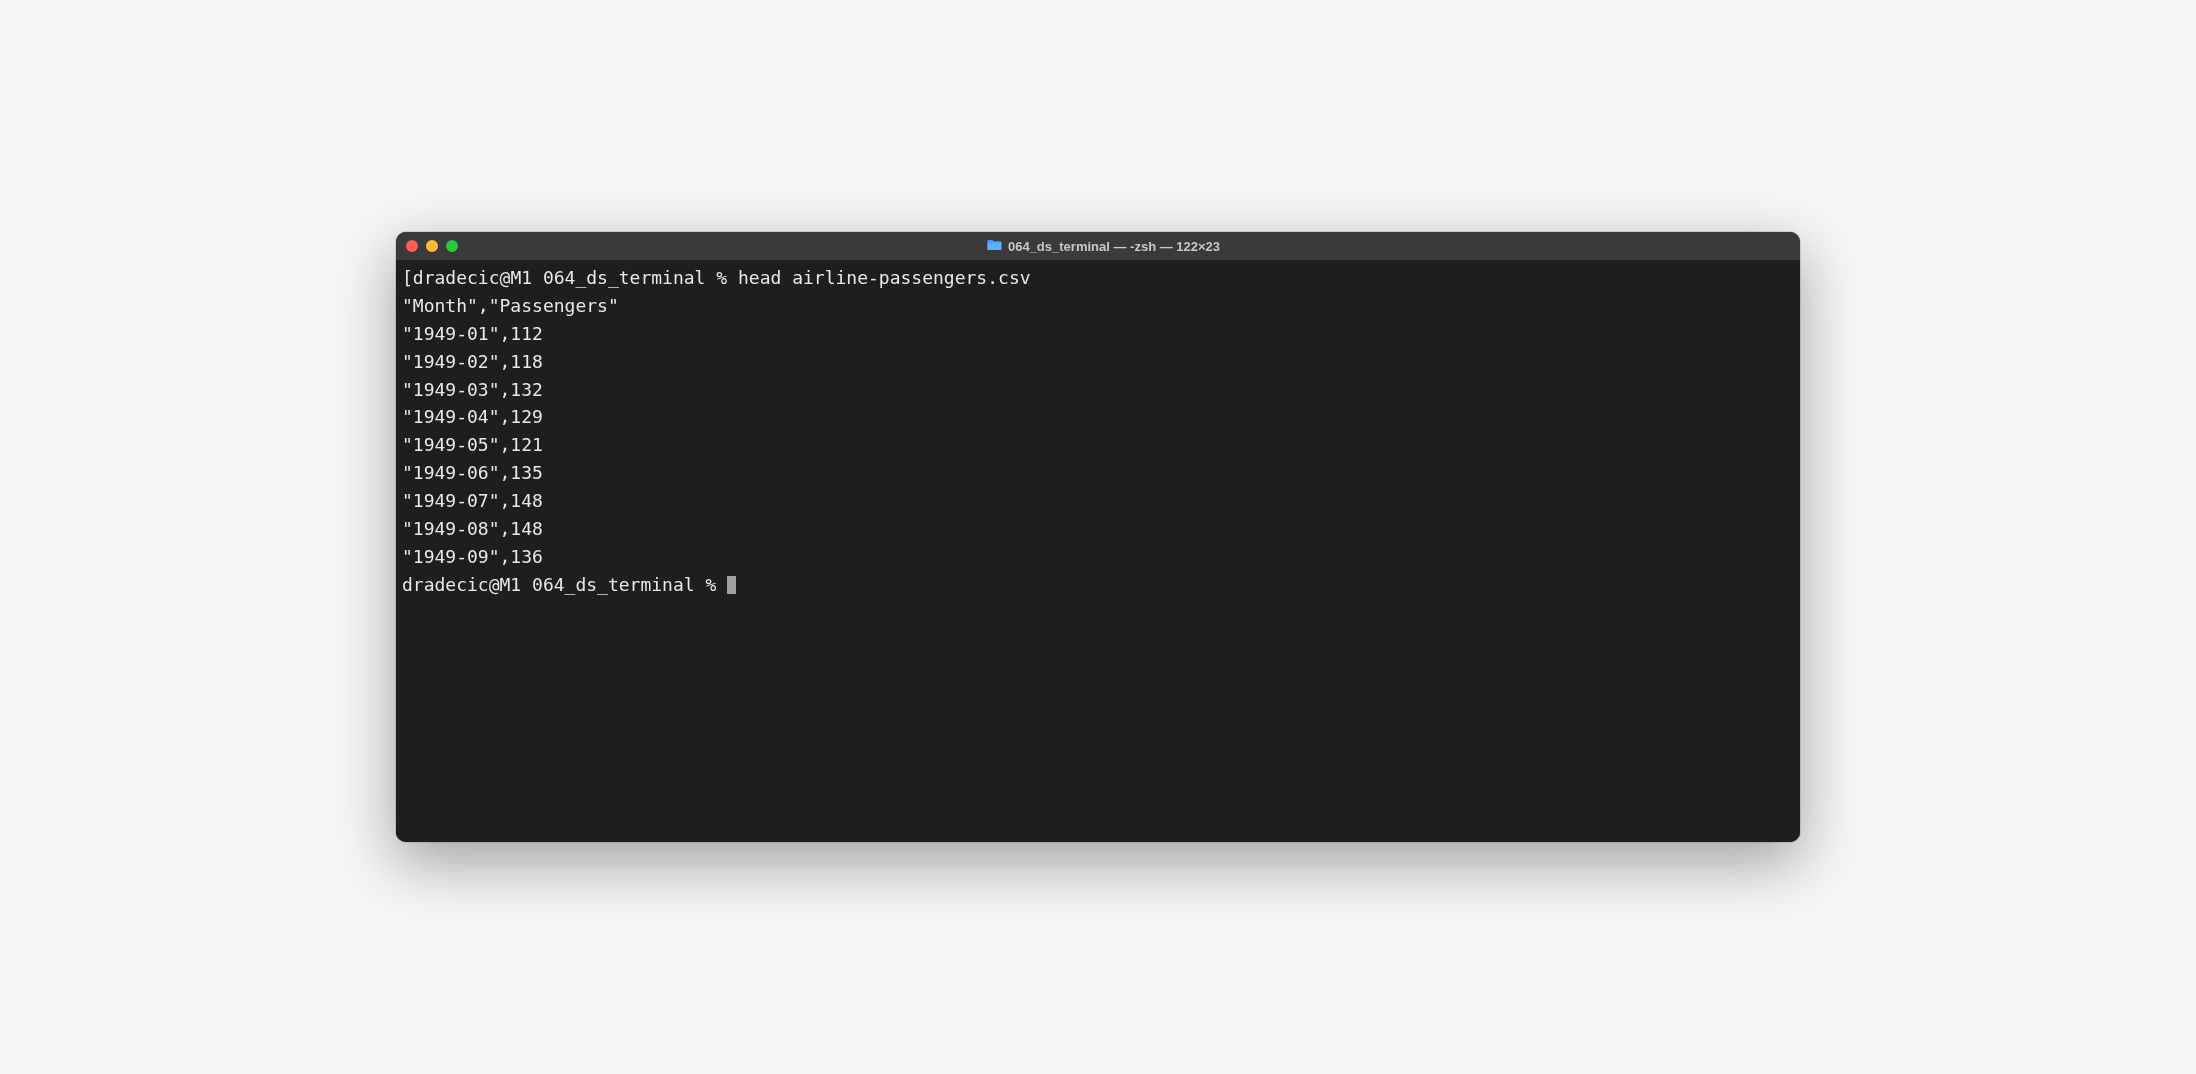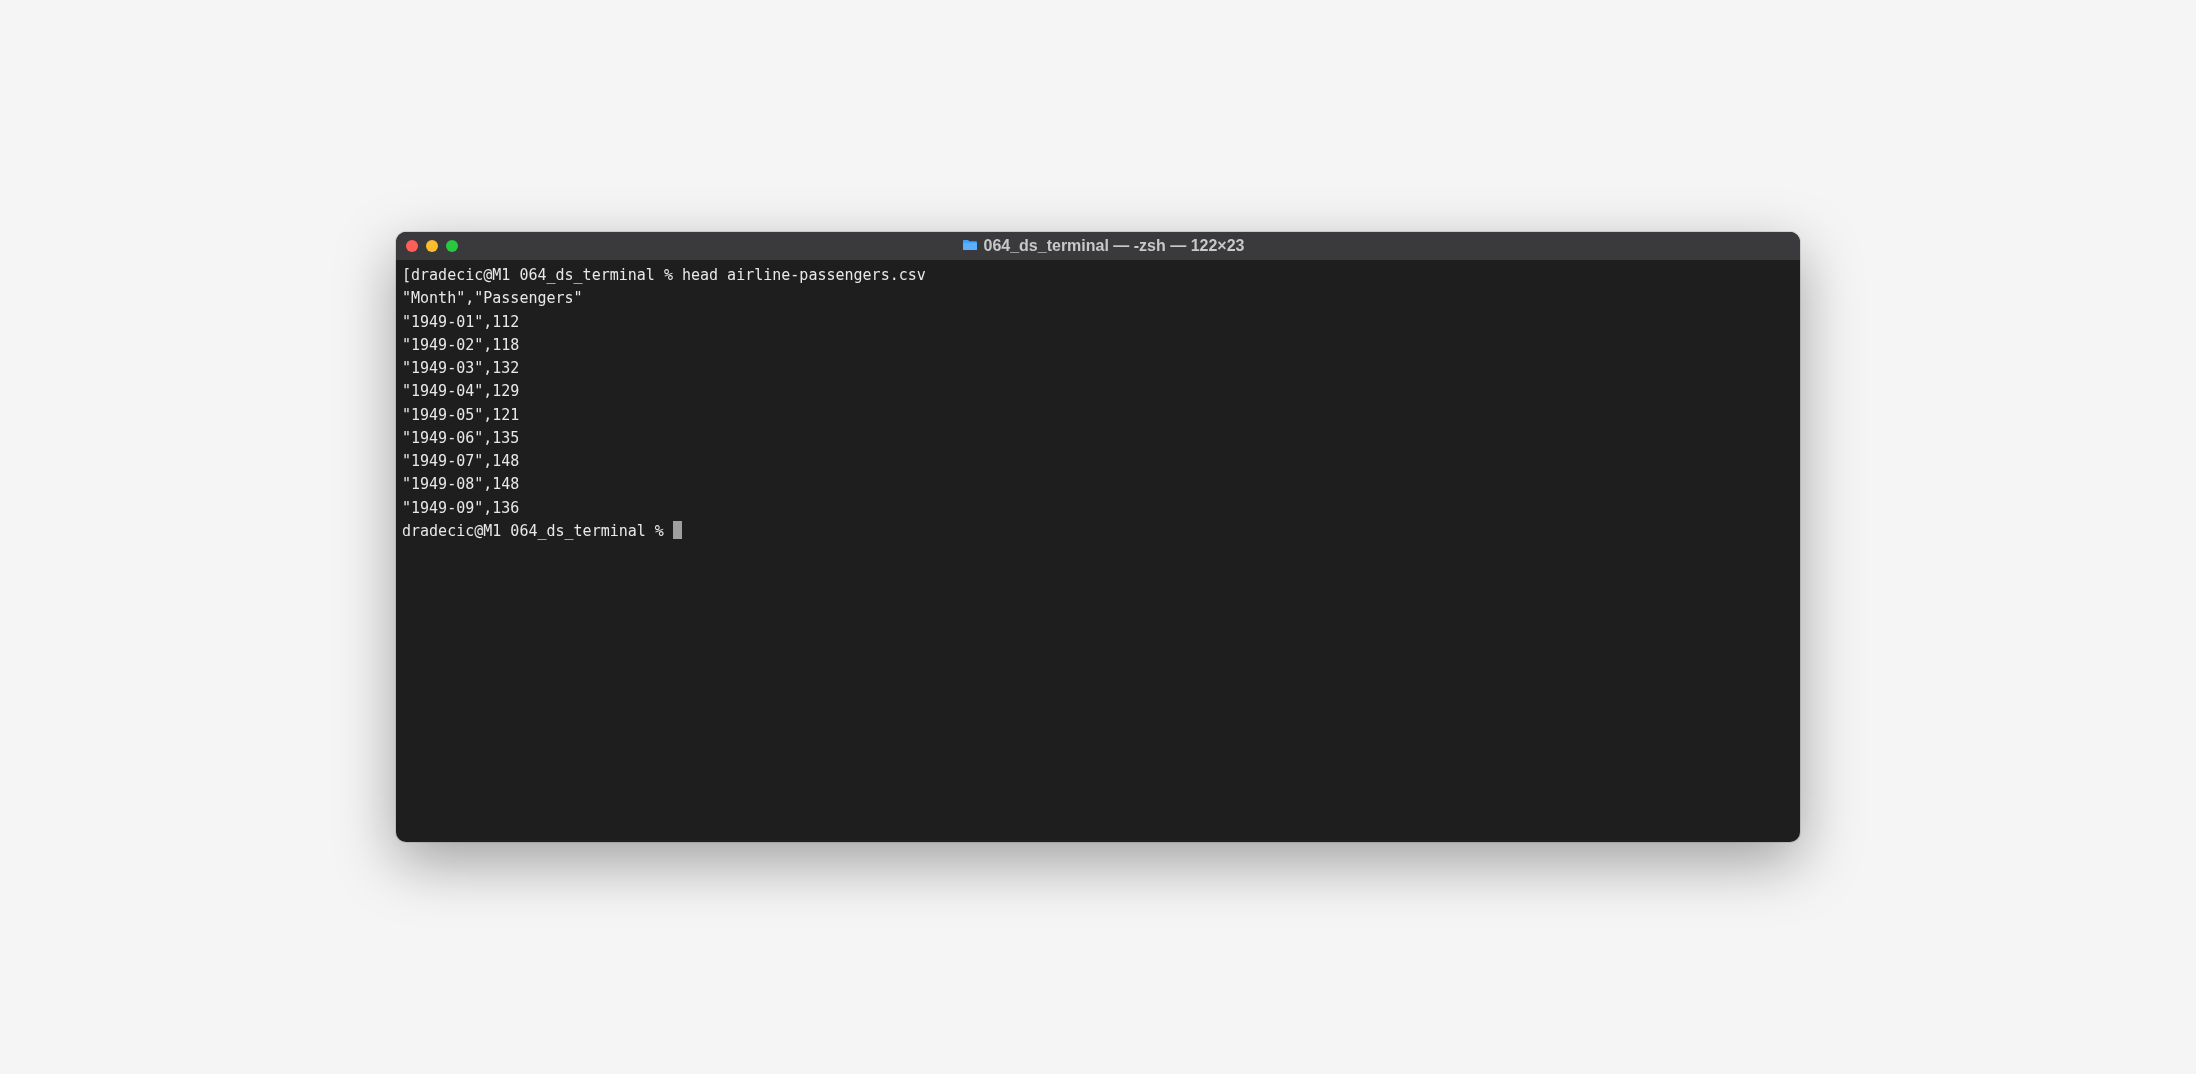--- a/index.html
+++ b/index.html
@@ -49,39 +49,38 @@
     .traffic-light.yellow { background: #febc2e; }
     .traffic-light.green { background: #28c840; }
     .title-center {
       position: absolute;
       left: 50%;
       transform: translateX(-50%);
       display: flex;
       gap: 6px;
       color: #c8c8c8;
       font-family: -apple-system, "Helvetica Neue", sans-serif;
-      font-size: 16px;
+      font-size: 13px;
       font-weight: 600;
       padding-left: 11px;
     }
     .folder-icon {
       width: 15px;
       height: 12px;
       display: inline-block;
     }
     .terminal-body {
       flex: 1;
       background: #1e1e1e;
       padding: 4px 6px;
       color: #e8e8e8;
-      font-size: 15px;
+      font-size: 18px;
       line-height: 1.55;
       white-space: pre;
       overflow: hidden;
-      border-radius: 30px;
     }
     .line {
       display: block;
     }
     .cursor-block {
       display: inline-block;
       width: 9px;
       height: 18px;
       background: #9f9f9f;
       vertical-align: text-bottom;

